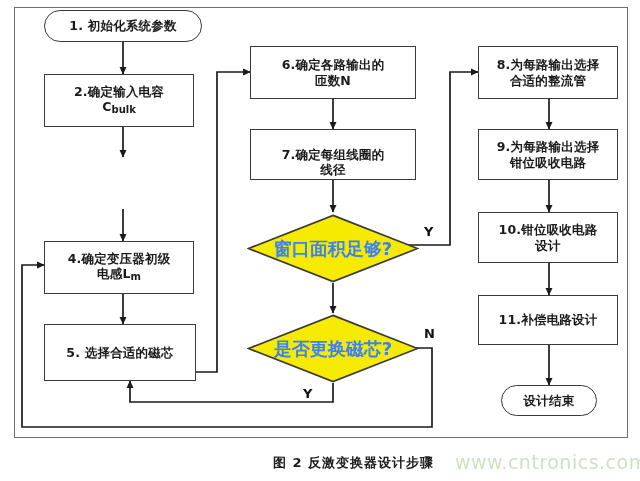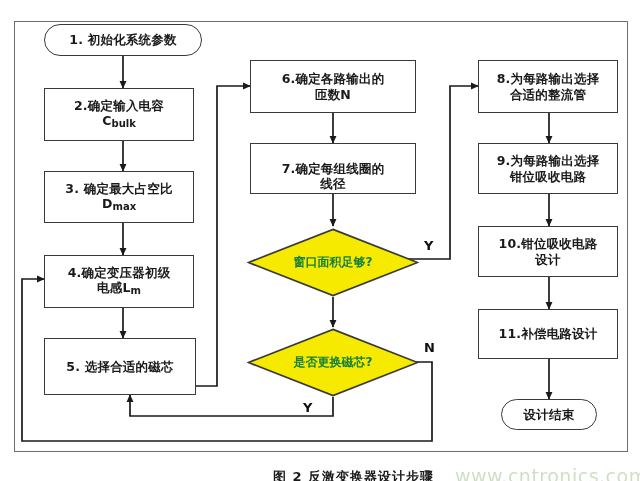--- a/index.html
+++ b/index.html
@@ -1,30 +1,30 @@
 <!DOCTYPE html>
 <html><head>
 <meta charset="utf-8">
 <style>
   html,body{margin:0;padding:0;background:#ffffff;}
   body{width:640px;height:481px;position:relative;overflow:hidden;
        font-family:"DejaVu Sans","Liberation Sans",sans-serif;color:#1a1a1a;}
-  #stage{position:absolute;left:0;top:16px;width:640px;height:352px;}
+  #stage{position:absolute;left:0;top:2px;width:640px;height:352px;}
   svg#wires{position:absolute;left:0;top:0;width:640px;height:481px;}
 
   .node{position:absolute;box-sizing:border-box;display:flex;align-items:center;
         justify-content:center;text-align:center;background:#ffffff;
         border:1.6px solid #3a3a3a;line-height:1.22;
         font-weight:700;letter-spacing:0.2px;}
   .proc{font-size:12.5px;padding:2px 17px;}
   .term{border-radius:22px;font-size:12.5px;}
   .decwrap{position:absolute;}
   .dec-label{position:absolute;inset:0;display:flex;align-items:center;
-             justify-content:center;font-size:12px;font-weight:700;
-             color:#15803d;z-index:3;white-space:nowrap;}
+             justify-content:center;font-size:18px;font-weight:700;
+             color:#3b82f6;z-index:3;white-space:nowrap;}
   sub{font-size:10px;vertical-align:-0.22em;font-weight:700;letter-spacing:0;}
 
   .branch-lbl{position:absolute;font-size:13px;font-weight:700;color:#111;}
   .caption{position:absolute;font-size:13px;font-weight:700;color:#1a1a1a;
            letter-spacing:1px;white-space:nowrap;}
   .watermark{position:absolute;font-size:19px;color:#cfe0c4;font-weight:400;
              letter-spacing:0.5px;white-space:nowrap;
              font-family:"DejaVu Sans","Liberation Sans",sans-serif;}
   .frame{position:absolute;border:1.4px solid #6e6e6e;box-sizing:border-box;}
 </style>
@@ -66,28 +66,20 @@
 
   <div class="node proc" style="left:44px;top:72px;width:150px;height:53px;">
     <div>
       <div>2.确定输入电容</div>
       <div>
         <span>C</span><sub>bulk</sub>
       </div>
     </div>
   </div>
 
-  <div class="node proc" style="left:44px;top:155px;width:150px;height:52px;">
-    <div>
-      <div>3. 确定最大占空比</div>
-      <div>
-        <span>D</span><sub>max</sub>
-      </div>
-    </div>
-  </div>
 
   <div class="node proc" style="left:44px;top:239px;width:150px;height:53px;">
     <div>
       <div>4.确定变压器初级</div>
       <div>
         <span>电感L</span><sub>m</sub>
       </div>
     </div>
   </div>
 

